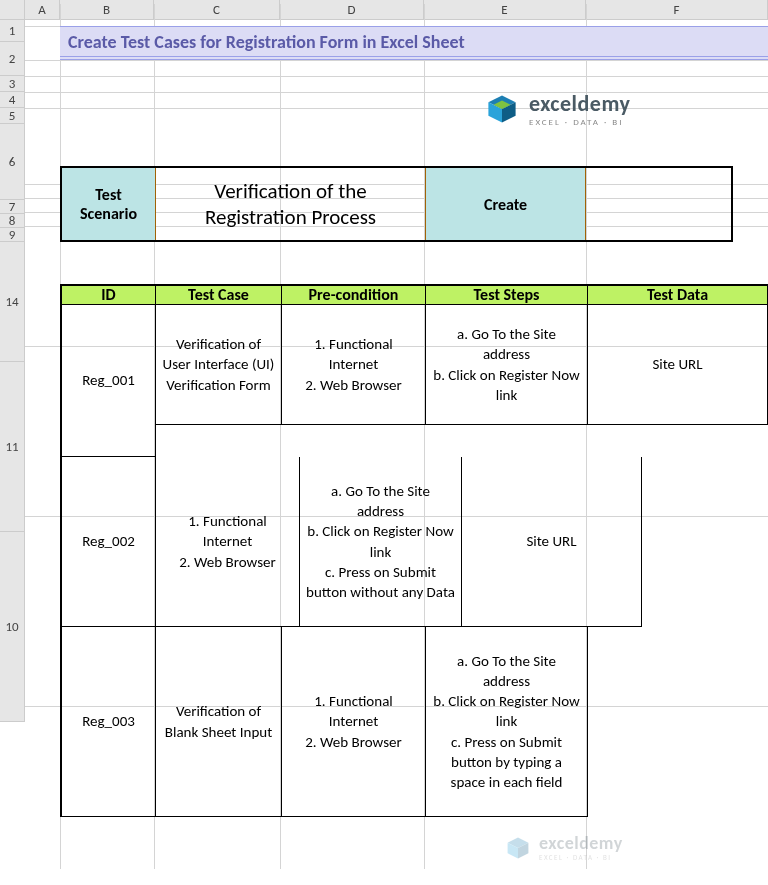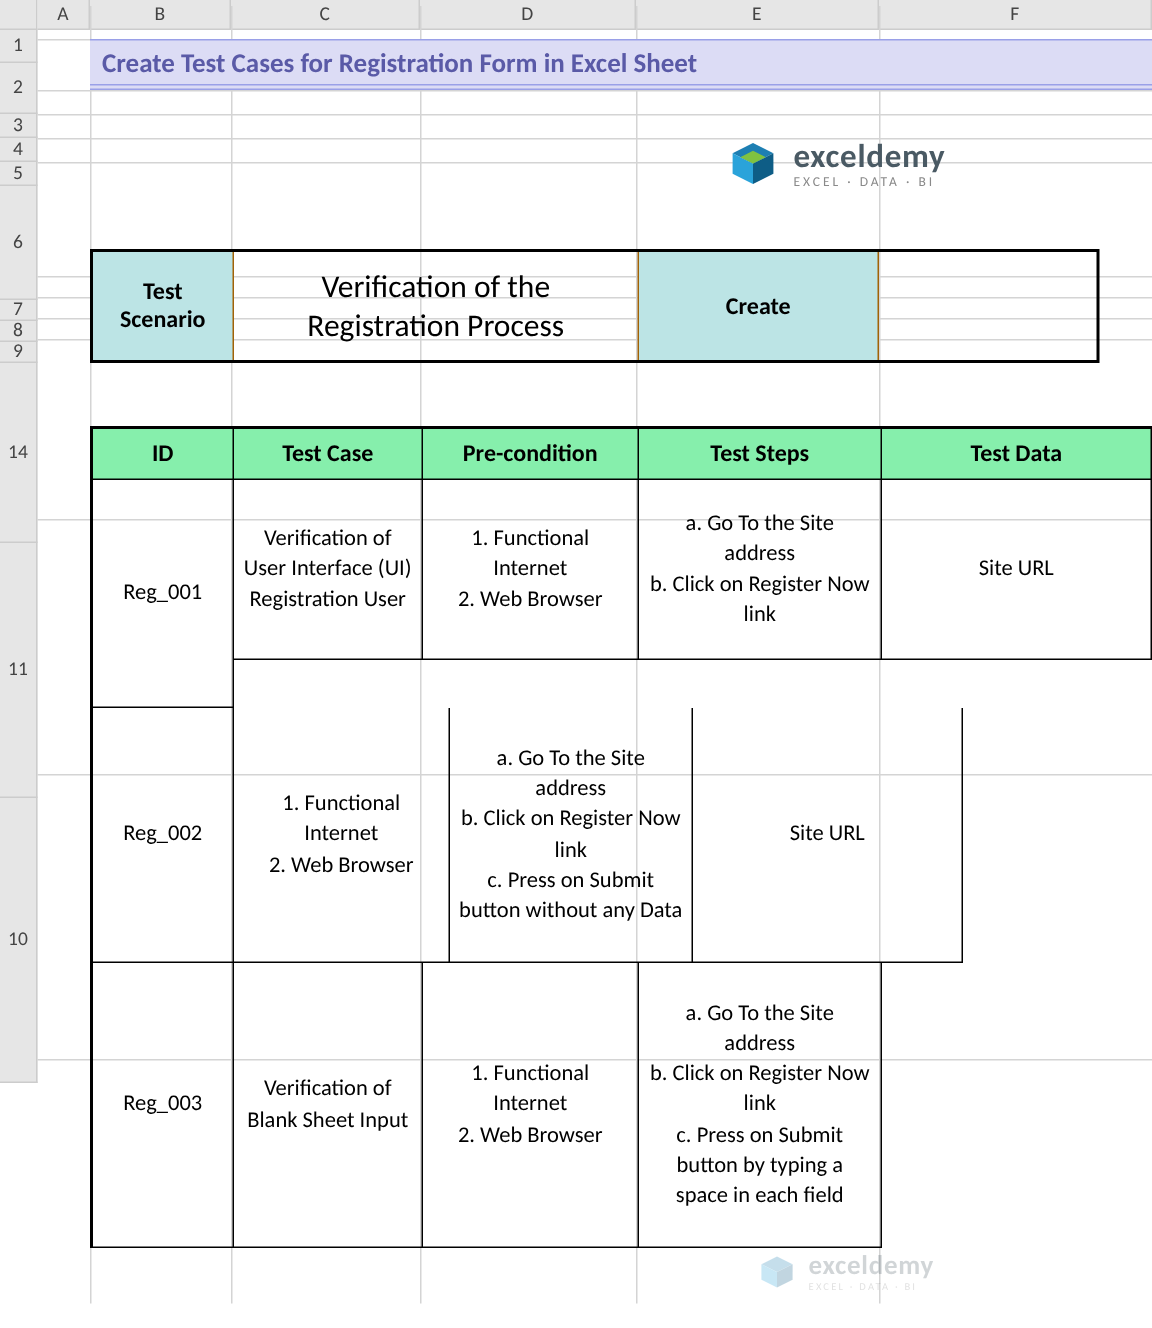--- a/index.html
+++ b/index.html
@@ -116,23 +116,23 @@
     border-right: 1px solid #000;
     border-bottom: 1px solid #000;
     display: flex; align-items: center; justify-content: center;
     text-align: center;
     font-size: 15px;
     padding: 4px 6px;
     line-height: 1.35;
     white-space: pre-line;
   }
   .tc-head > div {
-    background: #86efac;
+    background: #bef264;
     font-weight: bold;
-    height: 34px;
+    height: 19px;
     font-size: 16px;
   }
   .c-id     { width: 94px; }
   .c-case   { width: 126px; }
   .c-pre    { width: 144px; }
   .c-steps  { width: 162px; }
   .c-data   { width: 180px; }
 
   .watermark {
     position: absolute;
@@ -224,21 +224,21 @@
     <div class="tc-row tc-head">
       <div class="c-id">ID</div>
       <div class="c-case">Test Case</div>
       <div class="c-pre">Pre-condition</div>
       <div class="c-steps">Test Steps</div>
       <div class="c-data">Test Data</div>
     </div>
     <div id="tc-body">
         <div class="tc-row">
           <div class="c-id" style="height: 152px;">Reg_001</div>
-          <div class="c-case" style="height: 120px;">Verification of User Interface (UI) Registration User</div>
+          <div class="c-case" style="height: 120px;">Verification of User Interface (UI) Verification Form</div>
           <div class="c-pre" style="height: 120px;">1. Functional Internet
 2. Web Browser</div>
           <div class="c-steps" style="height: 120px;">a. Go To the Site address
 b. Click on Register Now link</div>
           <div class="c-data" style="height: 120px;">Site URL</div>
         </div>
         <div class="tc-row">
           <div class="c-id" style="height: 170px;">Reg_002</div>
           <div class="c-pre" style="height: 170px;">1. Functional Internet
 2. Web Browser</div>

